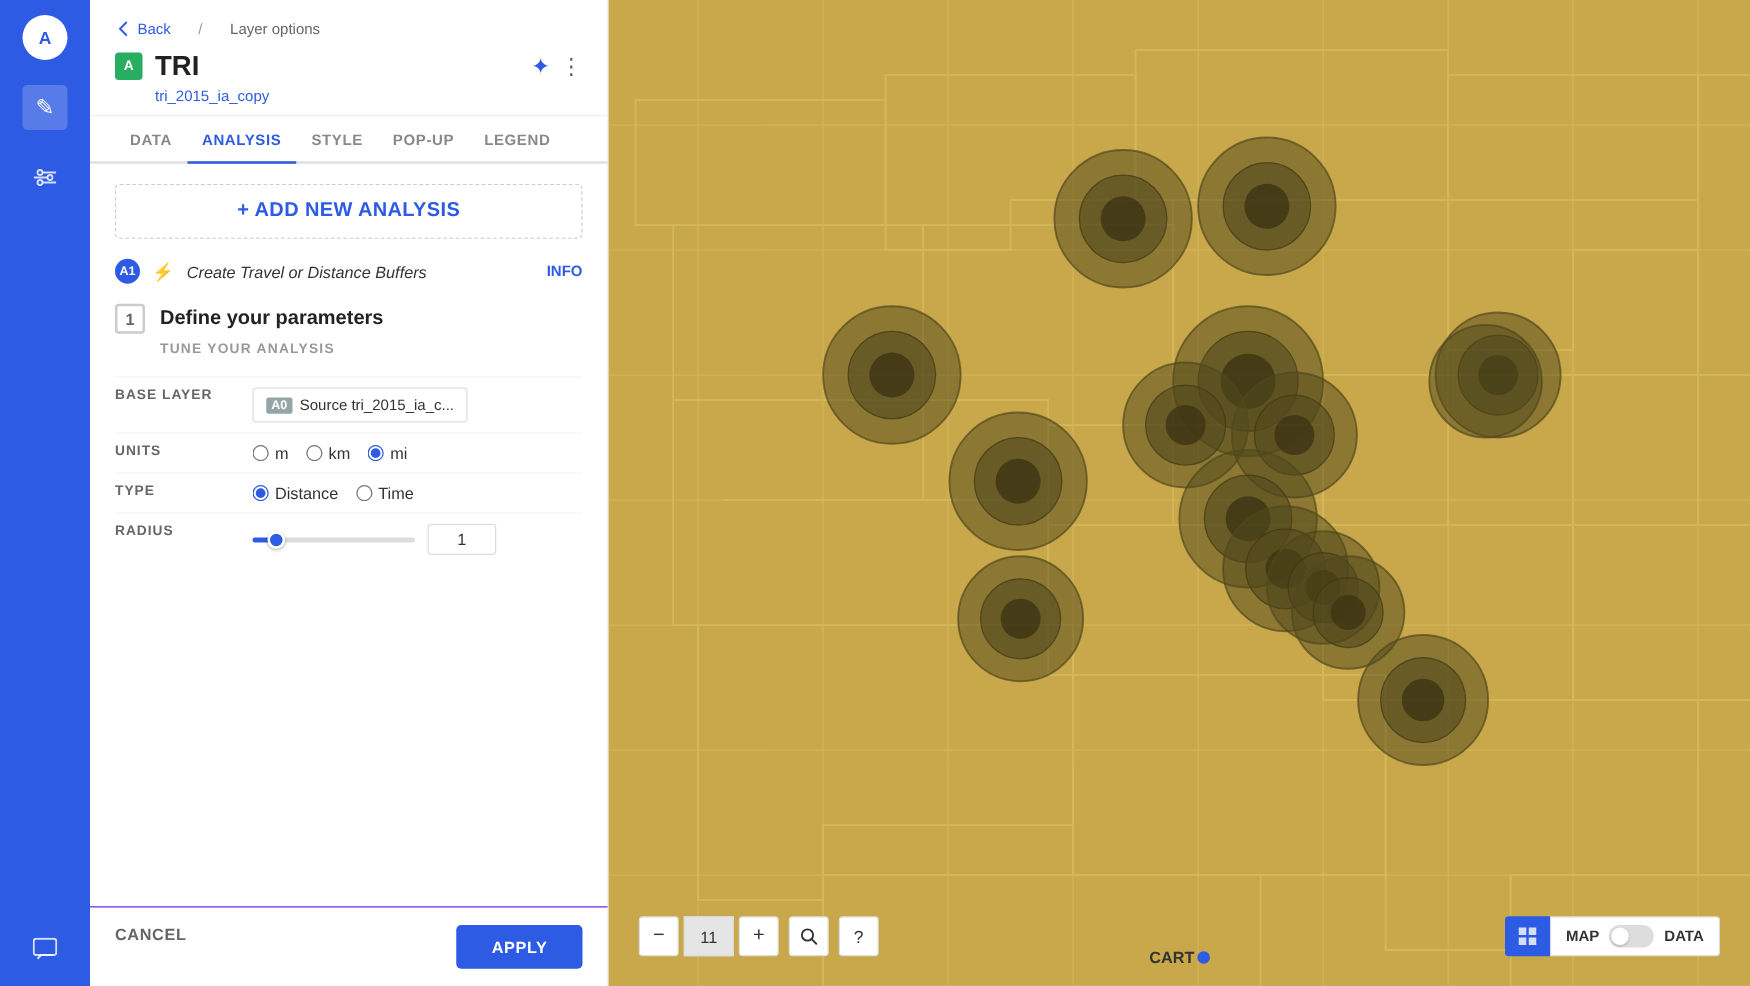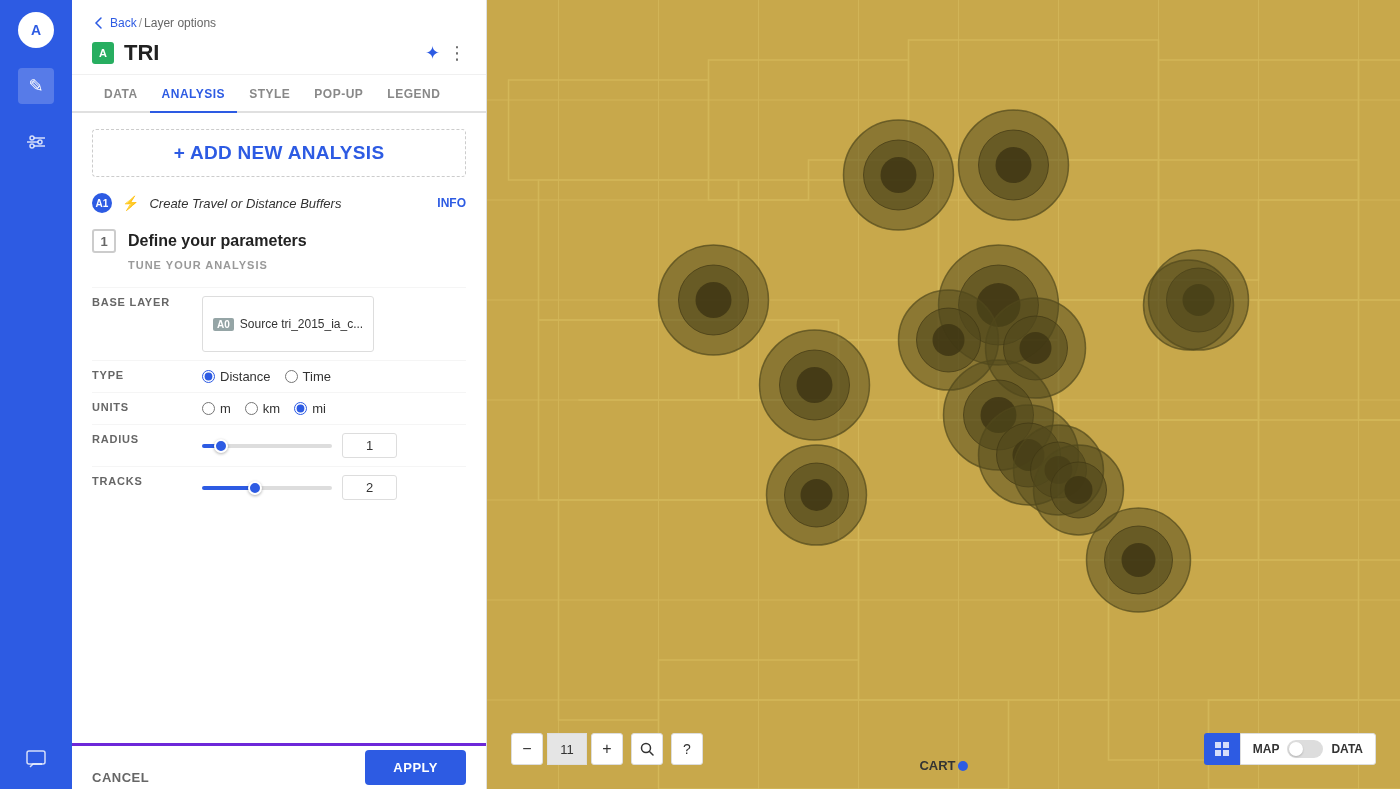--- a/index.html
+++ b/index.html
@@ -46,21 +46,21 @@
       display: flex;
       flex-direction: column;
       flex-shrink: 0;
       border-right: 1px solid #e0e0e0;
     }
     .panel-header {
       padding: 16px 20px 8px;
       border-bottom: 1px solid #f0f0f0;
     }
     .breadcrumb {
-      display: flex; align-items: center; gap: 2px;
+      display: flex; align-items: center; gap: 22px;
       font-size: 12px; color: #666; margin-bottom: 10px; text-align: center;
     }
     .breadcrumb-back {
       color: #2d5be3; cursor: pointer; display: flex; align-items: center; gap: 4px;
     }
     .breadcrumb-sep { color: #999; }
     .breadcrumb-current { color: #666; }
 
     .layer-title-row {
       display: flex; align-items: center; justify-content: space-between;
@@ -95,21 +95,21 @@
     .tab.active { color: #2d5be3; border-bottom-color: #2d5be3; }
 
     
     .panel-body {
       flex: 1; overflow-y: auto; padding: 16px 20px;
     }
 
     .add-analysis-btn {
       width: 100%; padding: 12px;
       border: 1.5px dashed #ccc; background: transparent;
-      color: #2d5be3; font-size: 19px; font-weight: 600;
+      color: #2d5be3; font-size: 16px; font-weight: 600;
       cursor: pointer; border-radius: 4px;
       letter-spacing: 0.3px;
     }
 
     .analysis-item {
       display: flex; align-items: center; gap: 10px;
       margin: 16px 0 12px;
     }
     .analysis-dot {
       width: 20px; height: 20px; background: #2d5be3; border-radius: 50%;
@@ -150,21 +150,21 @@
     
     .radio-group { display: flex; align-items: center; gap: 14px; }
     .radio-option { display: flex; align-items: center; gap: 5px; cursor: pointer; }
     .radio-option input[type="radio"] { accent-color: #2d5be3; cursor: pointer; }
     .radio-option label { font-size: 13px; color: #333; cursor: pointer; }
 
     
     .source-select {
       display: flex; align-items: center; gap: 6px;
       border: 1px solid #ddd; border-radius: 3px;
-      padding: 20px 10px; font-size: 12px; color: #333;
+      padding: 6px 10px; font-size: 12px; color: #333;
       background: white; cursor: pointer;
     }
     .source-badge {
       background: #95a5a6; color: white; border-radius: 2px;
       font-size: 10px; font-weight: bold; padding: 1px 4px;
     }
 
     
     .slider-container { display: flex; align-items: center; gap: 10px; flex: 1; }
     input[type="range"] {
@@ -180,23 +180,23 @@
       border: 2px solid white; box-shadow: 0 1px 3px rgba(0,0,0,0.3);
     }
     .value-box {
       border: 1px solid #ddd; border-radius: 3px;
       width: 55px; padding: 4px 8px;
       font-size: 13px; color: #333; text-align: center;
     }
 
     
     .panel-footer {
-      padding: 4px 20px;
-      border-top: 3px solid #6d28d9;
-      display: flex; justify-content: space-between; align-items: flex-end;
+      padding: 14px 20px;
+      border-top: 1px solid #6d28d9;
+      display: flex; justify-content: space-between; align-items: flex-start;
     }
     .btn-cancel {
       background: transparent; border: none;
       color: #666; font-size: 13px; font-weight: 600;
       cursor: pointer; letter-spacing: 0.5px;
     }
     .btn-apply {
       background: #2d5be3; color: white;
       border: none; border-radius: 4px;
       padding: 10px 28px; font-size: 13px; font-weight: 600;
@@ -325,20 +325,21 @@
       <div class="layer-title-left">
         <div class="layer-badge">A</div>
         <span class="layer-title">TRI</span>
       </div>
       <div class="layer-title-actions">
         <span style="color:#2d5be3;font-size:18px;">✦</span>
         <span style="color:#666;font-size:18px;">⋮</span>
       </div>
     </div>
 
+    <div class="layer-subtitle">tri_2015_ia_copy</div>
   </div>
 
   <div class="tabs">
     <div class="tab">DATA</div>
     <div class="tab active">ANALYSIS</div>
     <div class="tab">STYLE</div>
     <div class="tab">POP-UP</div>
     <div class="tab">LEGEND</div>
   </div>
 
@@ -362,35 +363,20 @@
     <div class="tune-label">TUNE YOUR ANALYSIS</div>
 
     
     <div class="param-row">
       <div class="param-label">BASE LAYER</div>
       <div class="param-controls">
         <div class="source-select">
           <span class="source-badge">A0</span>
           <span>Source tri_2015_ia_c...</span>
         </div>
-      </div>
-    </div>
-
-    
-    <div class="param-row">
-      <div class="param-label">TYPE</div>
-      <div class="param-controls radio-group">
-        <label class="radio-option">
-          <input type="radio" name="type" checked="" style="">
-          <label>Distance</label>
-        </label>
-        <label class="radio-option">
-          <input type="radio" name="type" style="">
-          <label>Time</label>
-        </label>
       </div>
     </div>
 
     
     <div class="param-row">
       <div class="param-label">UNITS</div>
       <div class="param-controls radio-group">
         <label class="radio-option">
           <input type="radio" name="units" style="">
           <label>m</label>
@@ -401,35 +387,43 @@
         </label>
         <label class="radio-option">
           <input type="radio" name="units" checked="" style="">
           <label>mi</label>
         </label>
       </div>
     </div>
 
     
     <div class="param-row">
+      <div class="param-label">TYPE</div>
+      <div class="param-controls radio-group">
+        <label class="radio-option">
+          <input type="radio" name="type" checked="" style="">
+          <label>Distance</label>
+        </label>
+        <label class="radio-option">
+          <input type="radio" name="type" style="">
+          <label>Time</label>
+        </label>
+      </div>
+    </div>
+
+    
+    <div class="param-row">
       <div class="param-label">RADIUS</div>
       <div class="param-controls slider-container">
         <input type="range" min="0" max="100" value="10" style="--val: 10%;">
         <input class="value-box" type="text" value="1" style="">
       </div>
     </div>
 
     
-    <div class="param-row">
-      <div class="param-label">TRACKS</div>
-      <div class="param-controls slider-container">
-        <input type="range" min="0" max="100" value="40" style="--val: 40%;">
-        <input class="value-box" type="text" value="2" style="">
-      </div>
-    </div>
 
     
   </div>
 
   <div class="panel-footer">
     <button class="btn-cancel">CANCEL</button>
     <button class="btn-apply">APPLY</button>
   </div>
 </div>
 

